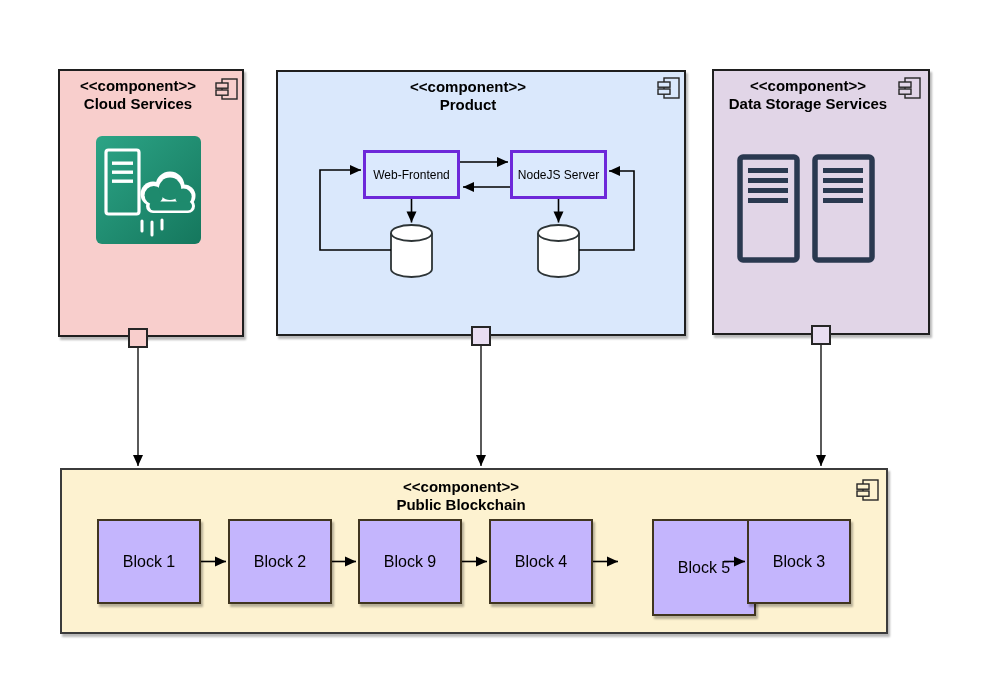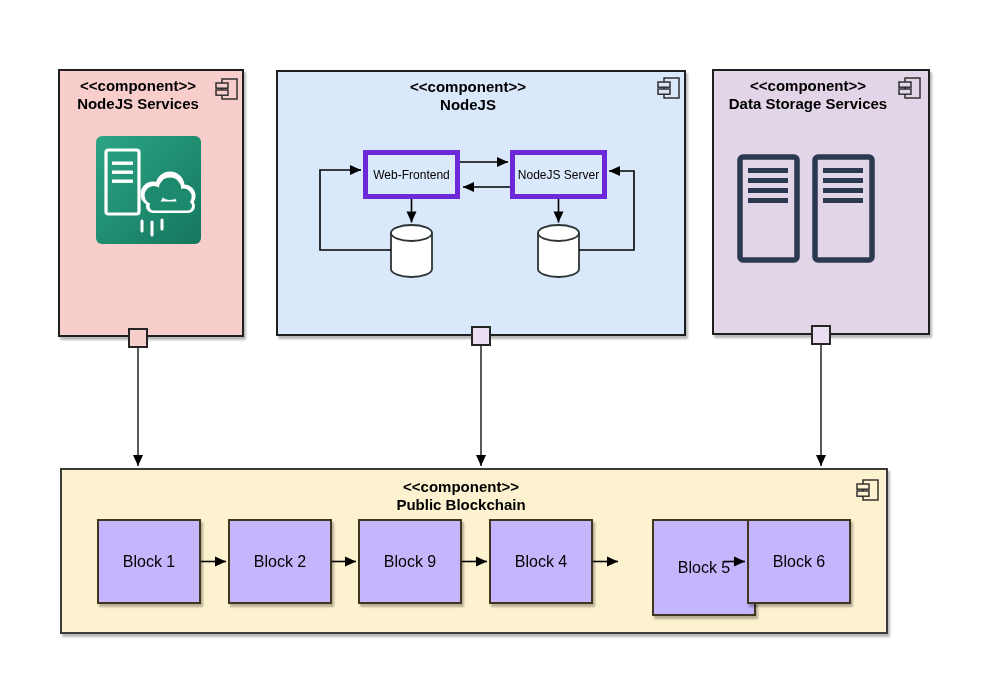--- a/index.html
+++ b/index.html
@@ -14,48 +14,48 @@
   .ctitle{
     text-align:center;font-weight:bold;font-size:15px;line-height:18px;
     padding-top:6px;padding-right:26px;
   }
   .ctitle.bk{padding-top:8px;}
   .node{
     position:absolute;box-sizing:border-box;display:flex;align-items:center;
     justify-content:center;text-align:center;
   }
   .inner-node{
-    background:#dbe9fd;border:5px solid #6d28d9;font-size:12px;
+    background:#dbe9fd;border:3px solid #6d28d9;font-size:12px;
   }
   .block{
     background:#c4b5fd;border:2px solid #40351f;font-size:16px;
     box-shadow:2px 3px 2px rgba(0,0,0,0.28);
   }
   #cloud{left:58px;top:69px;width:186px;height:268px;background:#f8cecc;}
   #product{left:276px;top:70px;width:410px;height:266px;background:#dae8fc;}
   #storage{left:712px;top:69px;width:218px;height:266px;background:#e1d5e7;}
   #blockchain{left:60px;top:468px;width:828px;height:166px;background:#fdf2d0;border-color:#3b3b3b;}
   svg.overlay{position:absolute;left:0;top:0;z-index:5;}
 </style>
 </head>
 <body>
 
 <div class="canvas">
 
   <div class="comp" id="cloud">
     <div class="ctitle">
       <div>&lt;&lt;component&gt;&gt;</div>
-      <div>NodeJS Services</div>
+      <div>Cloud Services</div>
     </div>
   </div>
 
   <div class="comp" id="product">
     <div class="ctitle">
       <div>&lt;&lt;component&gt;&gt;</div>
-      <div>NodeJS</div>
+      <div>Product</div>
     </div>
   </div>
 
   <div class="comp" id="storage">
     <div class="ctitle">
       <div>&lt;&lt;component&gt;&gt;</div>
       <div>Data Storage Services</div>
     </div>
   </div>
 
@@ -82,21 +82,21 @@
   <div class="node block" style="left:358px;top:519px;width:104px;height:85px">
     <span>Block 9</span>
     </div>
   <div class="node block" style="left:489px;top:519px;width:104px;height:85px">
     <span>Block 4</span>
     </div>
   <div class="node block" style="left:652px;top:519px;width:104px;height:97px">
     <span>Block 5</span>
     </div>
   <div class="node block" style="left:747px;top:519px;width:104px;height:85px">
-    <span>Block 6</span>
+    <span>Block 3</span>
     </div>
 
   <svg class="overlay" width="1000" height="684" viewBox="0 0 1000 684">
     <defs>
       <marker id="ah" markerUnits="userSpaceOnUse" markerWidth="13" markerHeight="11" refX="11.5" refY="5.5" orient="auto">
         <path d="M0.5,0.5 L11.5,5.5 L0.5,10.5 z" fill="#000"></path>
       </marker>
       <linearGradient id="teal" x1="0" y1="0" x2="1" y2="1">
         <stop offset="0" stop-color="#2ca486"></stop>
         <stop offset="1" stop-color="#15775d"></stop>

